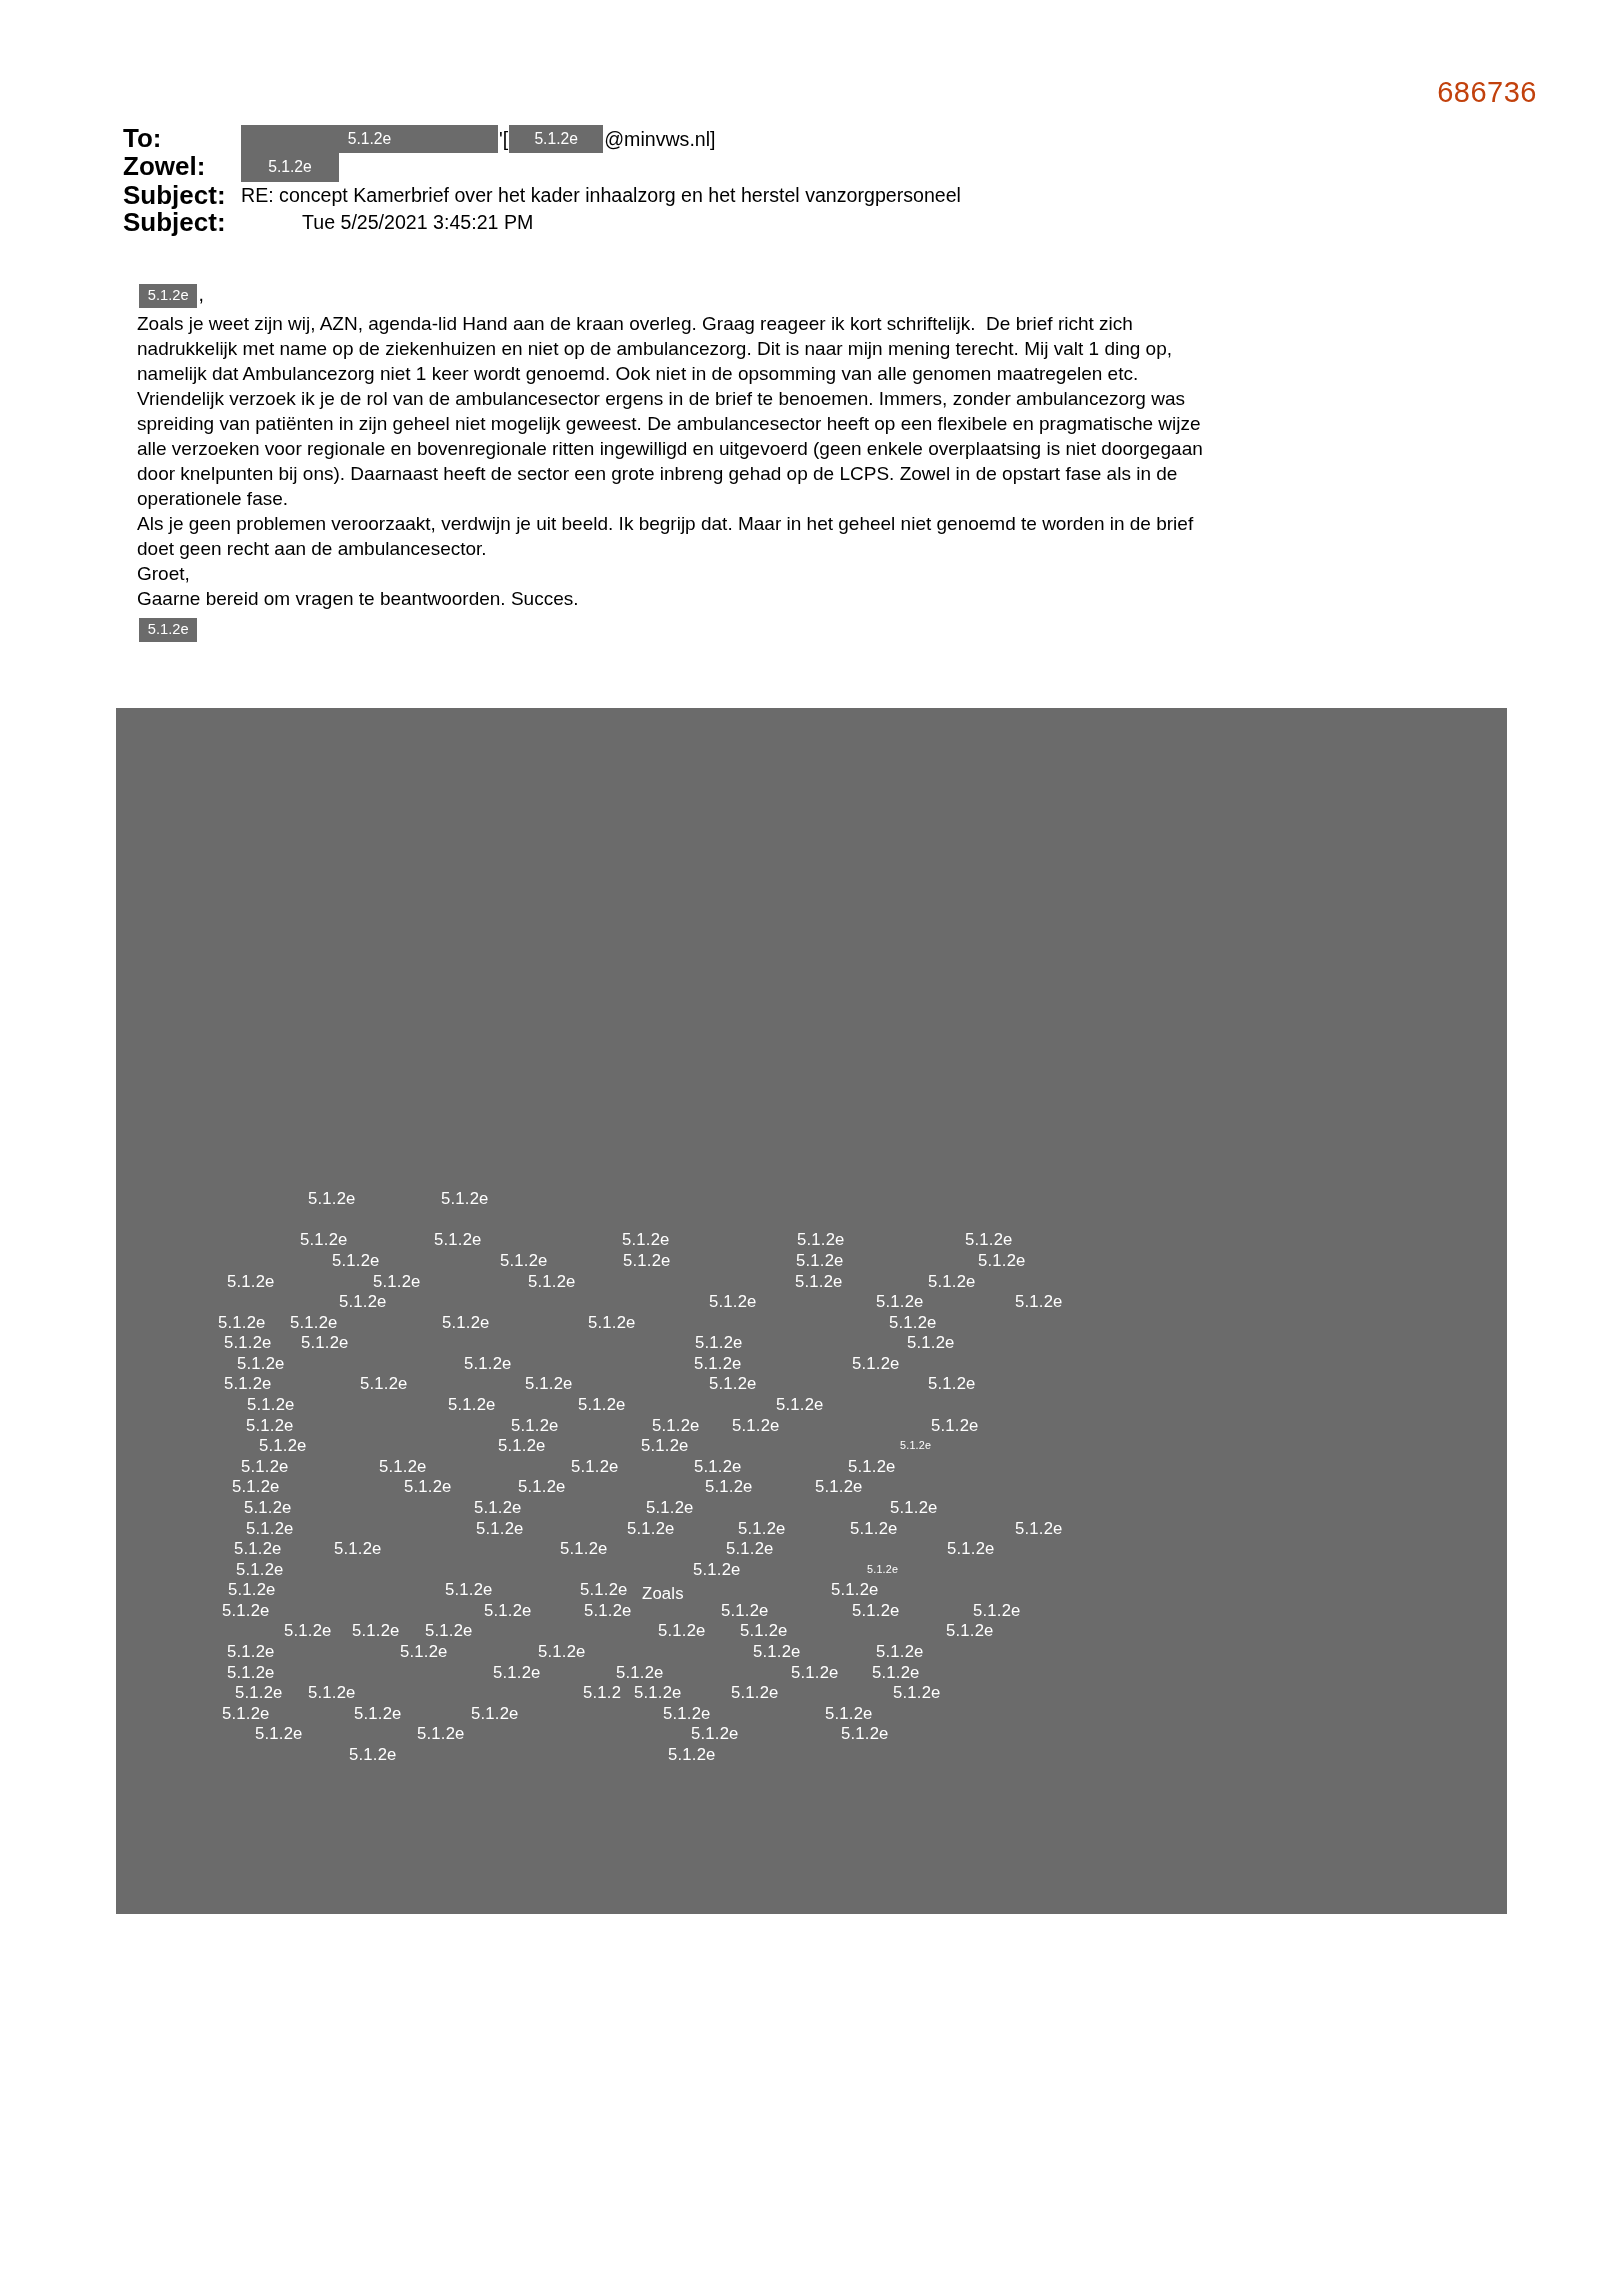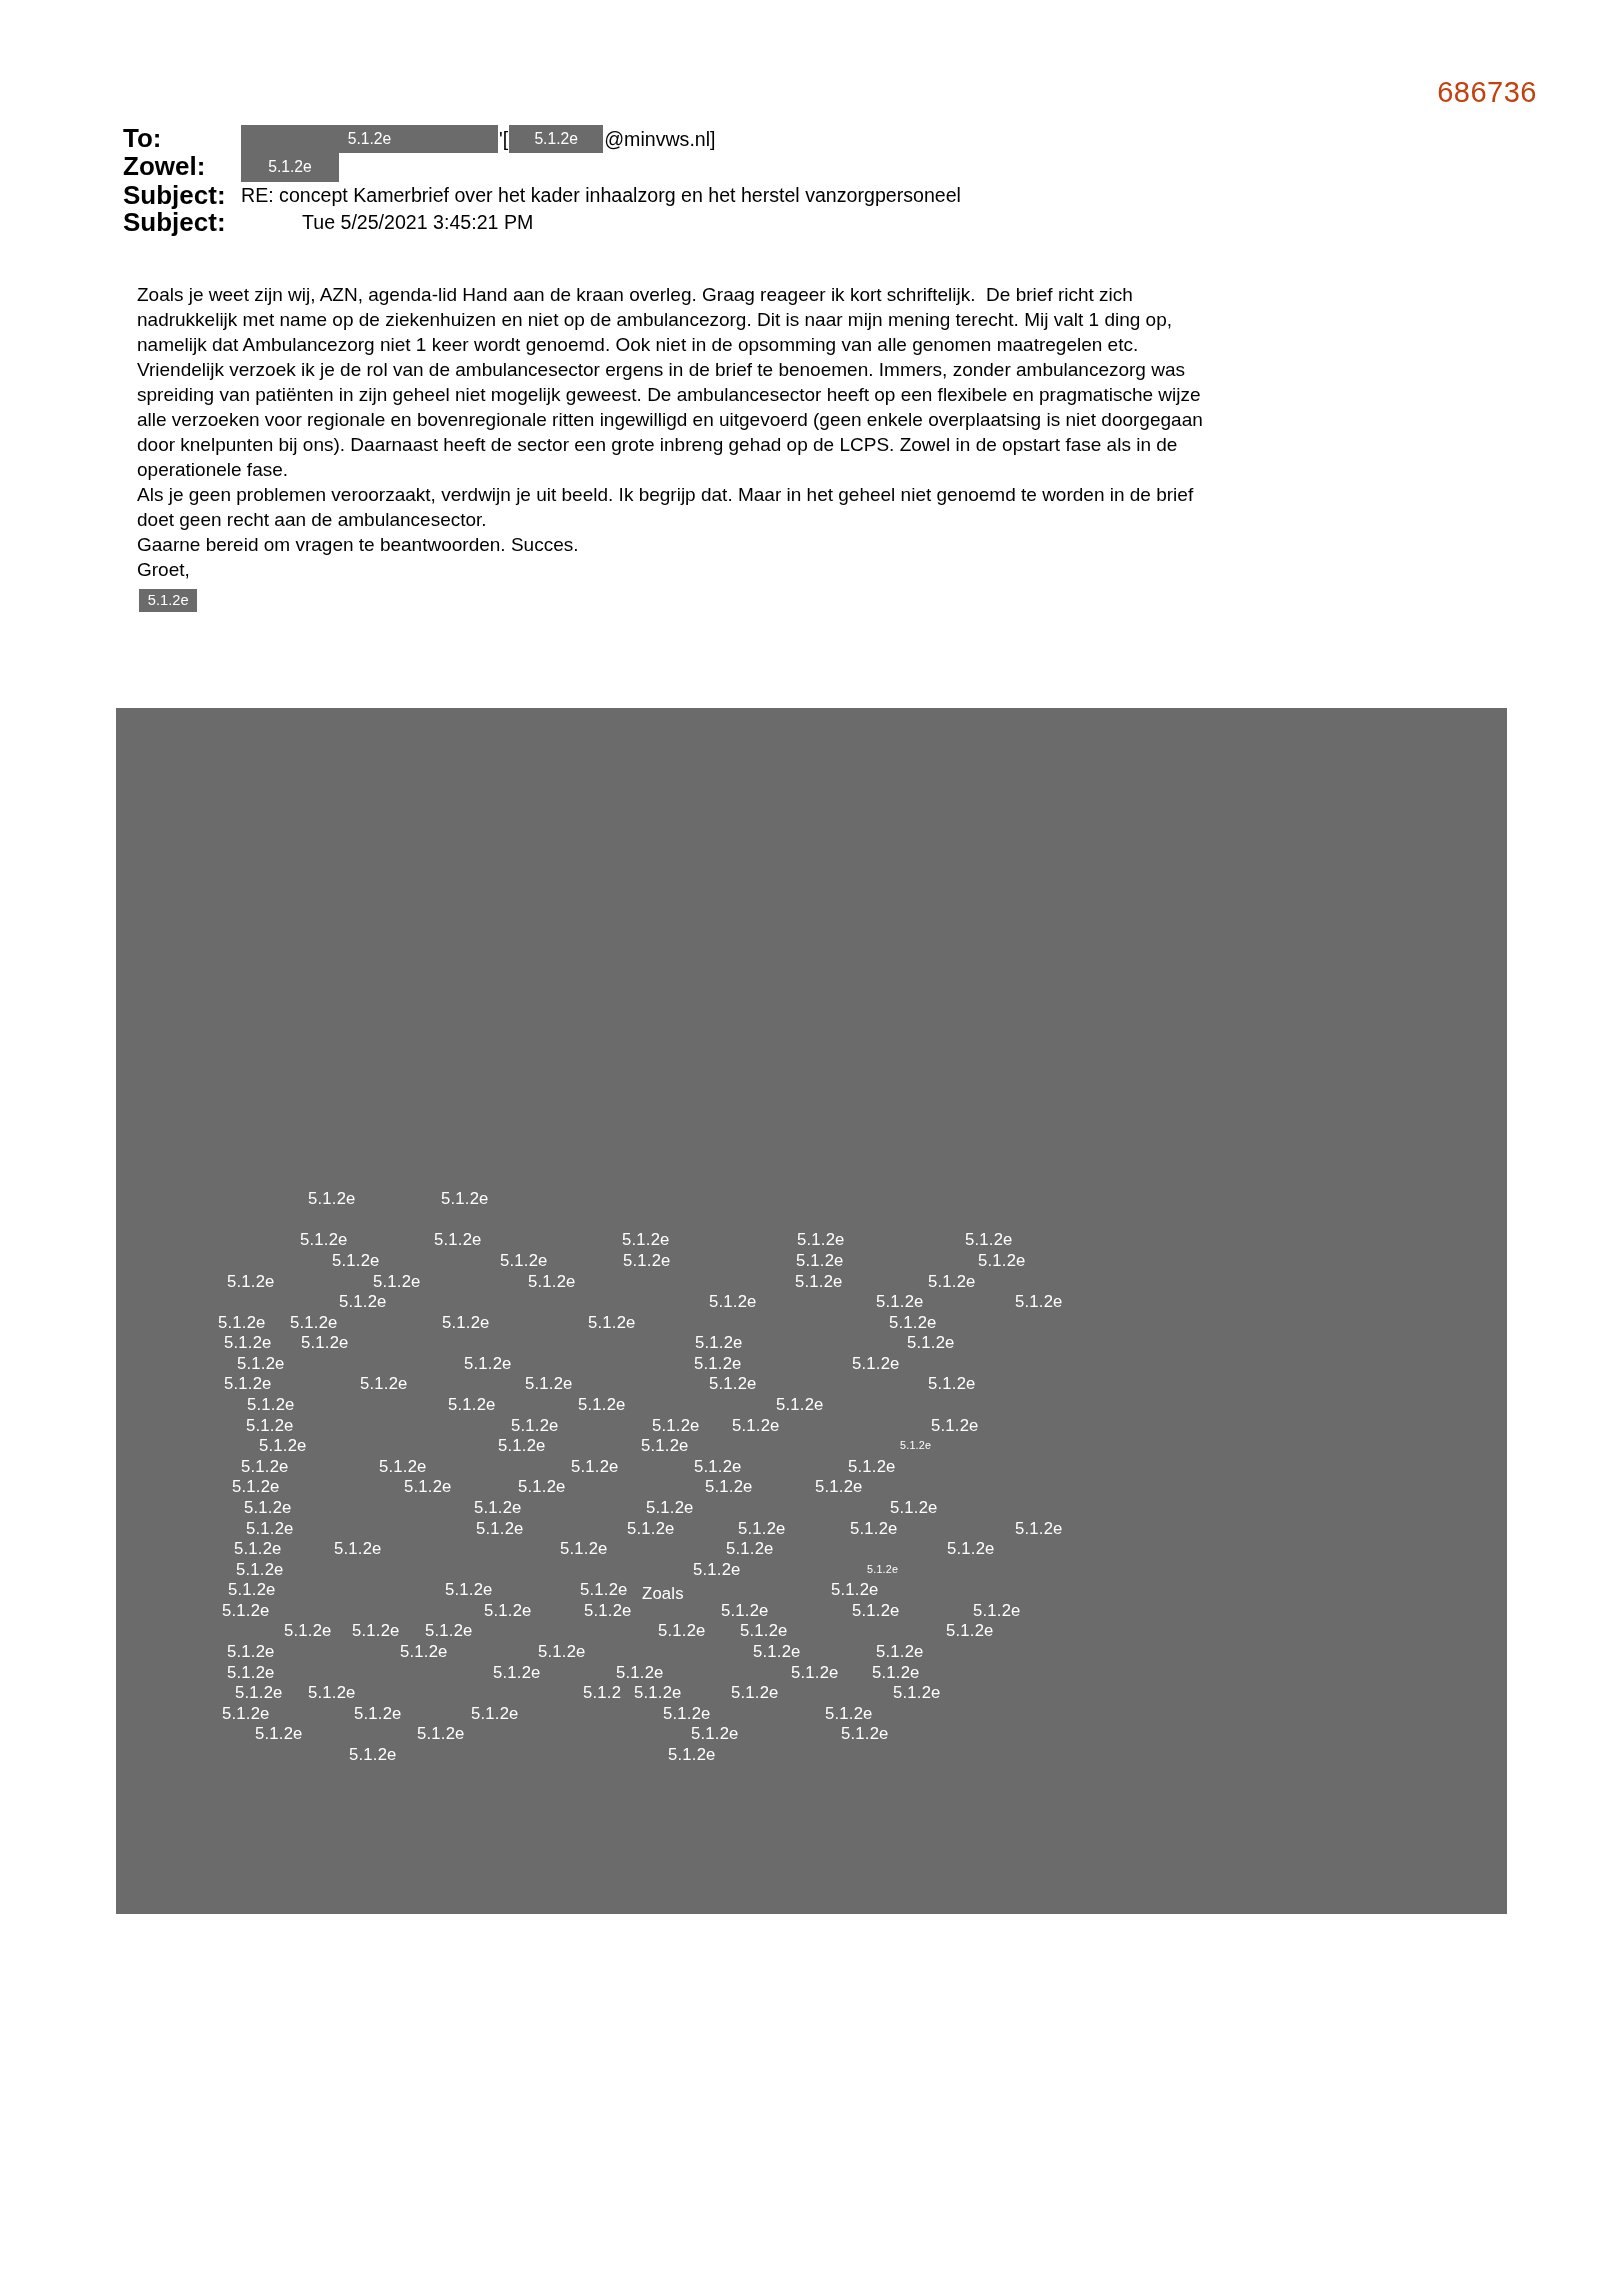--- a/index.html
+++ b/index.html
@@ -182,36 +182,39 @@
     </div>
 
     <div class="hdr-row">
       <div class="hdr-label">Subject:</div>
       <div class="hdr-value hdr-value-indent">Tue 5/25/2021 3:45:21 PM</div>
     </div>
   </div>
 
   <div class="email-body">
 
+    <div class="salutation-line">
+      <span class="salutation-chip">5.1.2e</span><span class="bracket-txt">,</span>
+    </div>
 
     <p class="body-para">Zoals je weet zijn wij, AZN, agenda-lid Hand aan de kraan overleg. Graag reageer ik kort schriftelijk.  De brief richt zich
 nadrukkelijk met name op de ziekenhuizen en niet op de ambulancezorg. Dit is naar mijn mening terecht. Mij valt 1 ding op,
 namelijk dat Ambulancezorg niet 1 keer wordt genoemd. Ook niet in de opsomming van alle genomen maatregelen etc.
 Vriendelijk verzoek ik je de rol van de ambulancesector ergens in de brief te benoemen. Immers, zonder ambulancezorg was
 spreiding van patiënten in zijn geheel niet mogelijk geweest. De ambulancesector heeft op een flexibele en pragmatische wijze
 alle verzoeken voor regionale en bovenregionale ritten ingewilligd en uitgevoerd (geen enkele overplaatsing is niet doorgegaan
 door knelpunten bij ons). Daarnaast heeft de sector een grote inbreng gehad op de LCPS. Zowel in de opstart fase als in de
 operationele fase.</p>
 
     <p class="body-para">Als je geen problemen veroorzaakt, verdwijn je uit beeld. Ik begrijp dat. Maar in het geheel niet genoemd te worden in de brief
 doet geen recht aan de ambulancesector.</p>
 
+    <p class="body-para">Groet,</p>
+
     <p class="body-para">Gaarne bereid om vragen te beantwoorden. Succes.</p>
-
-    <p class="body-para">Groet,</p>
 
     <div class="sign-chip-line">
       <span class="sign-chip">5.1.2e</span>
     </div>
   </div>
 
   <div class="redaction-region" id="redaction-region">
       <span class="rlabel" style="left: 192px; top: 483px;">5.1.2e</span>
       <span class="rlabel" style="left: 325px; top: 483px;">5.1.2e</span>
       <span class="rlabel" style="left: 184px; top: 524px;">5.1.2e</span>

